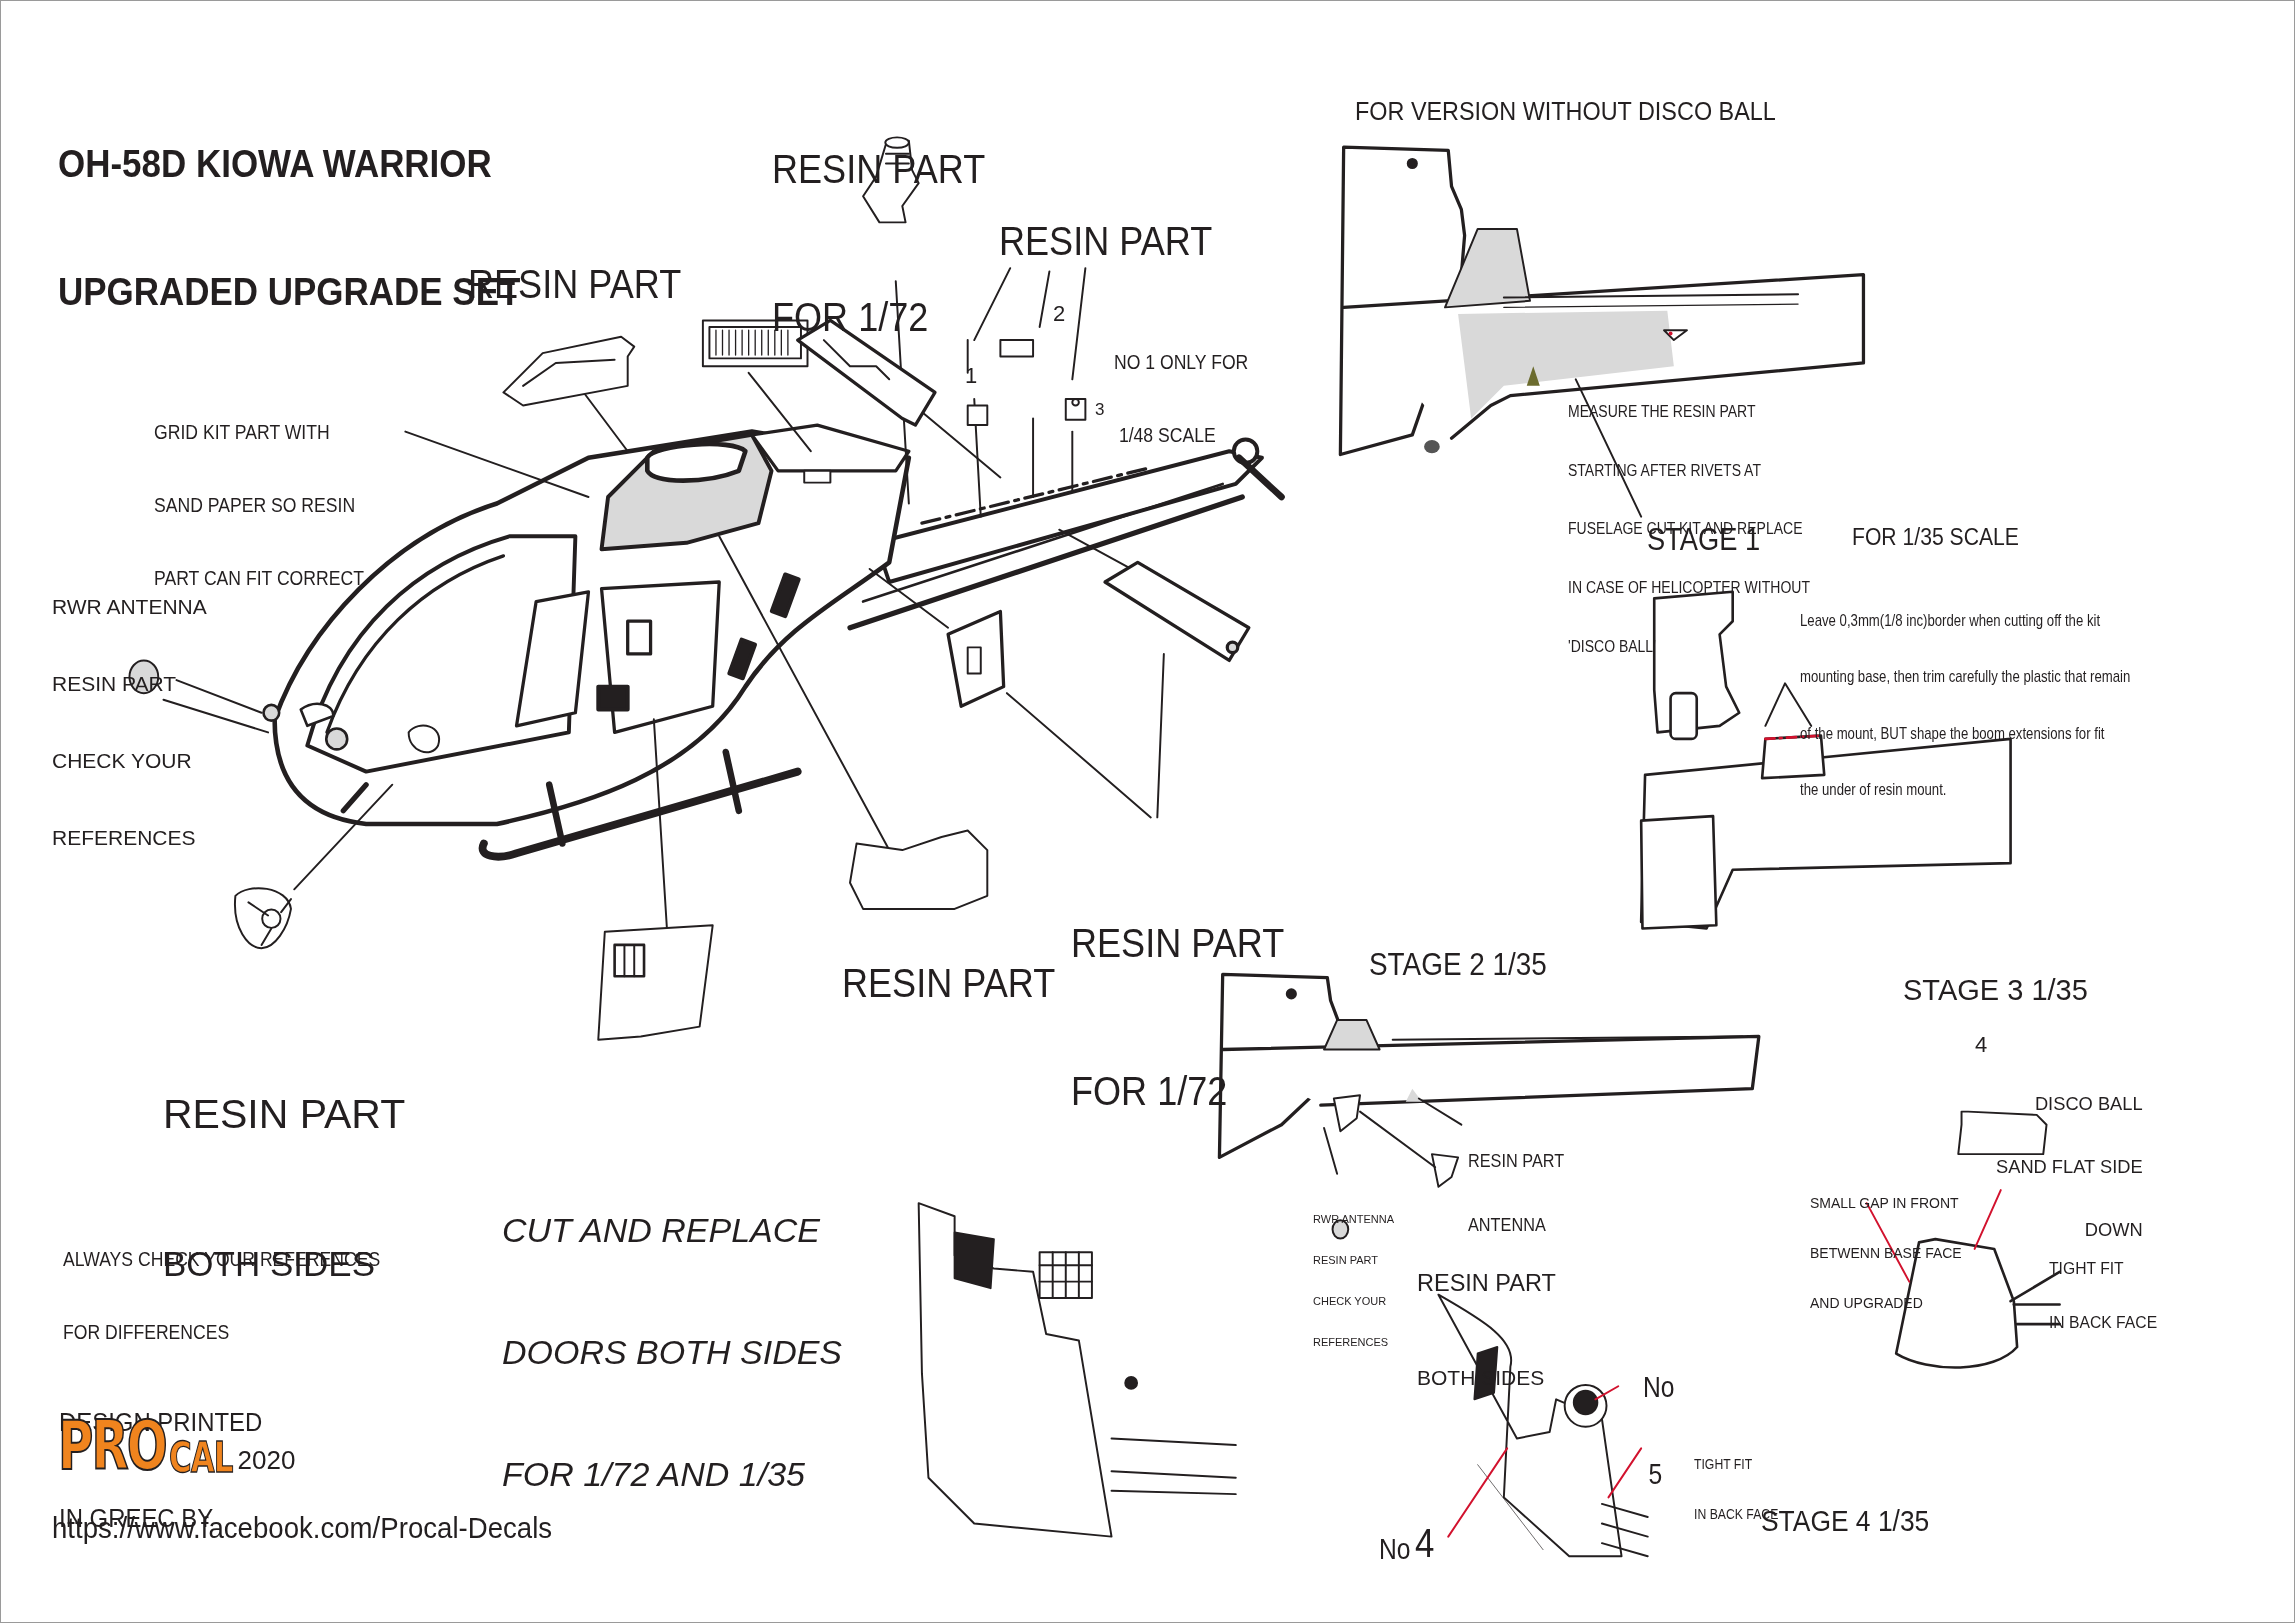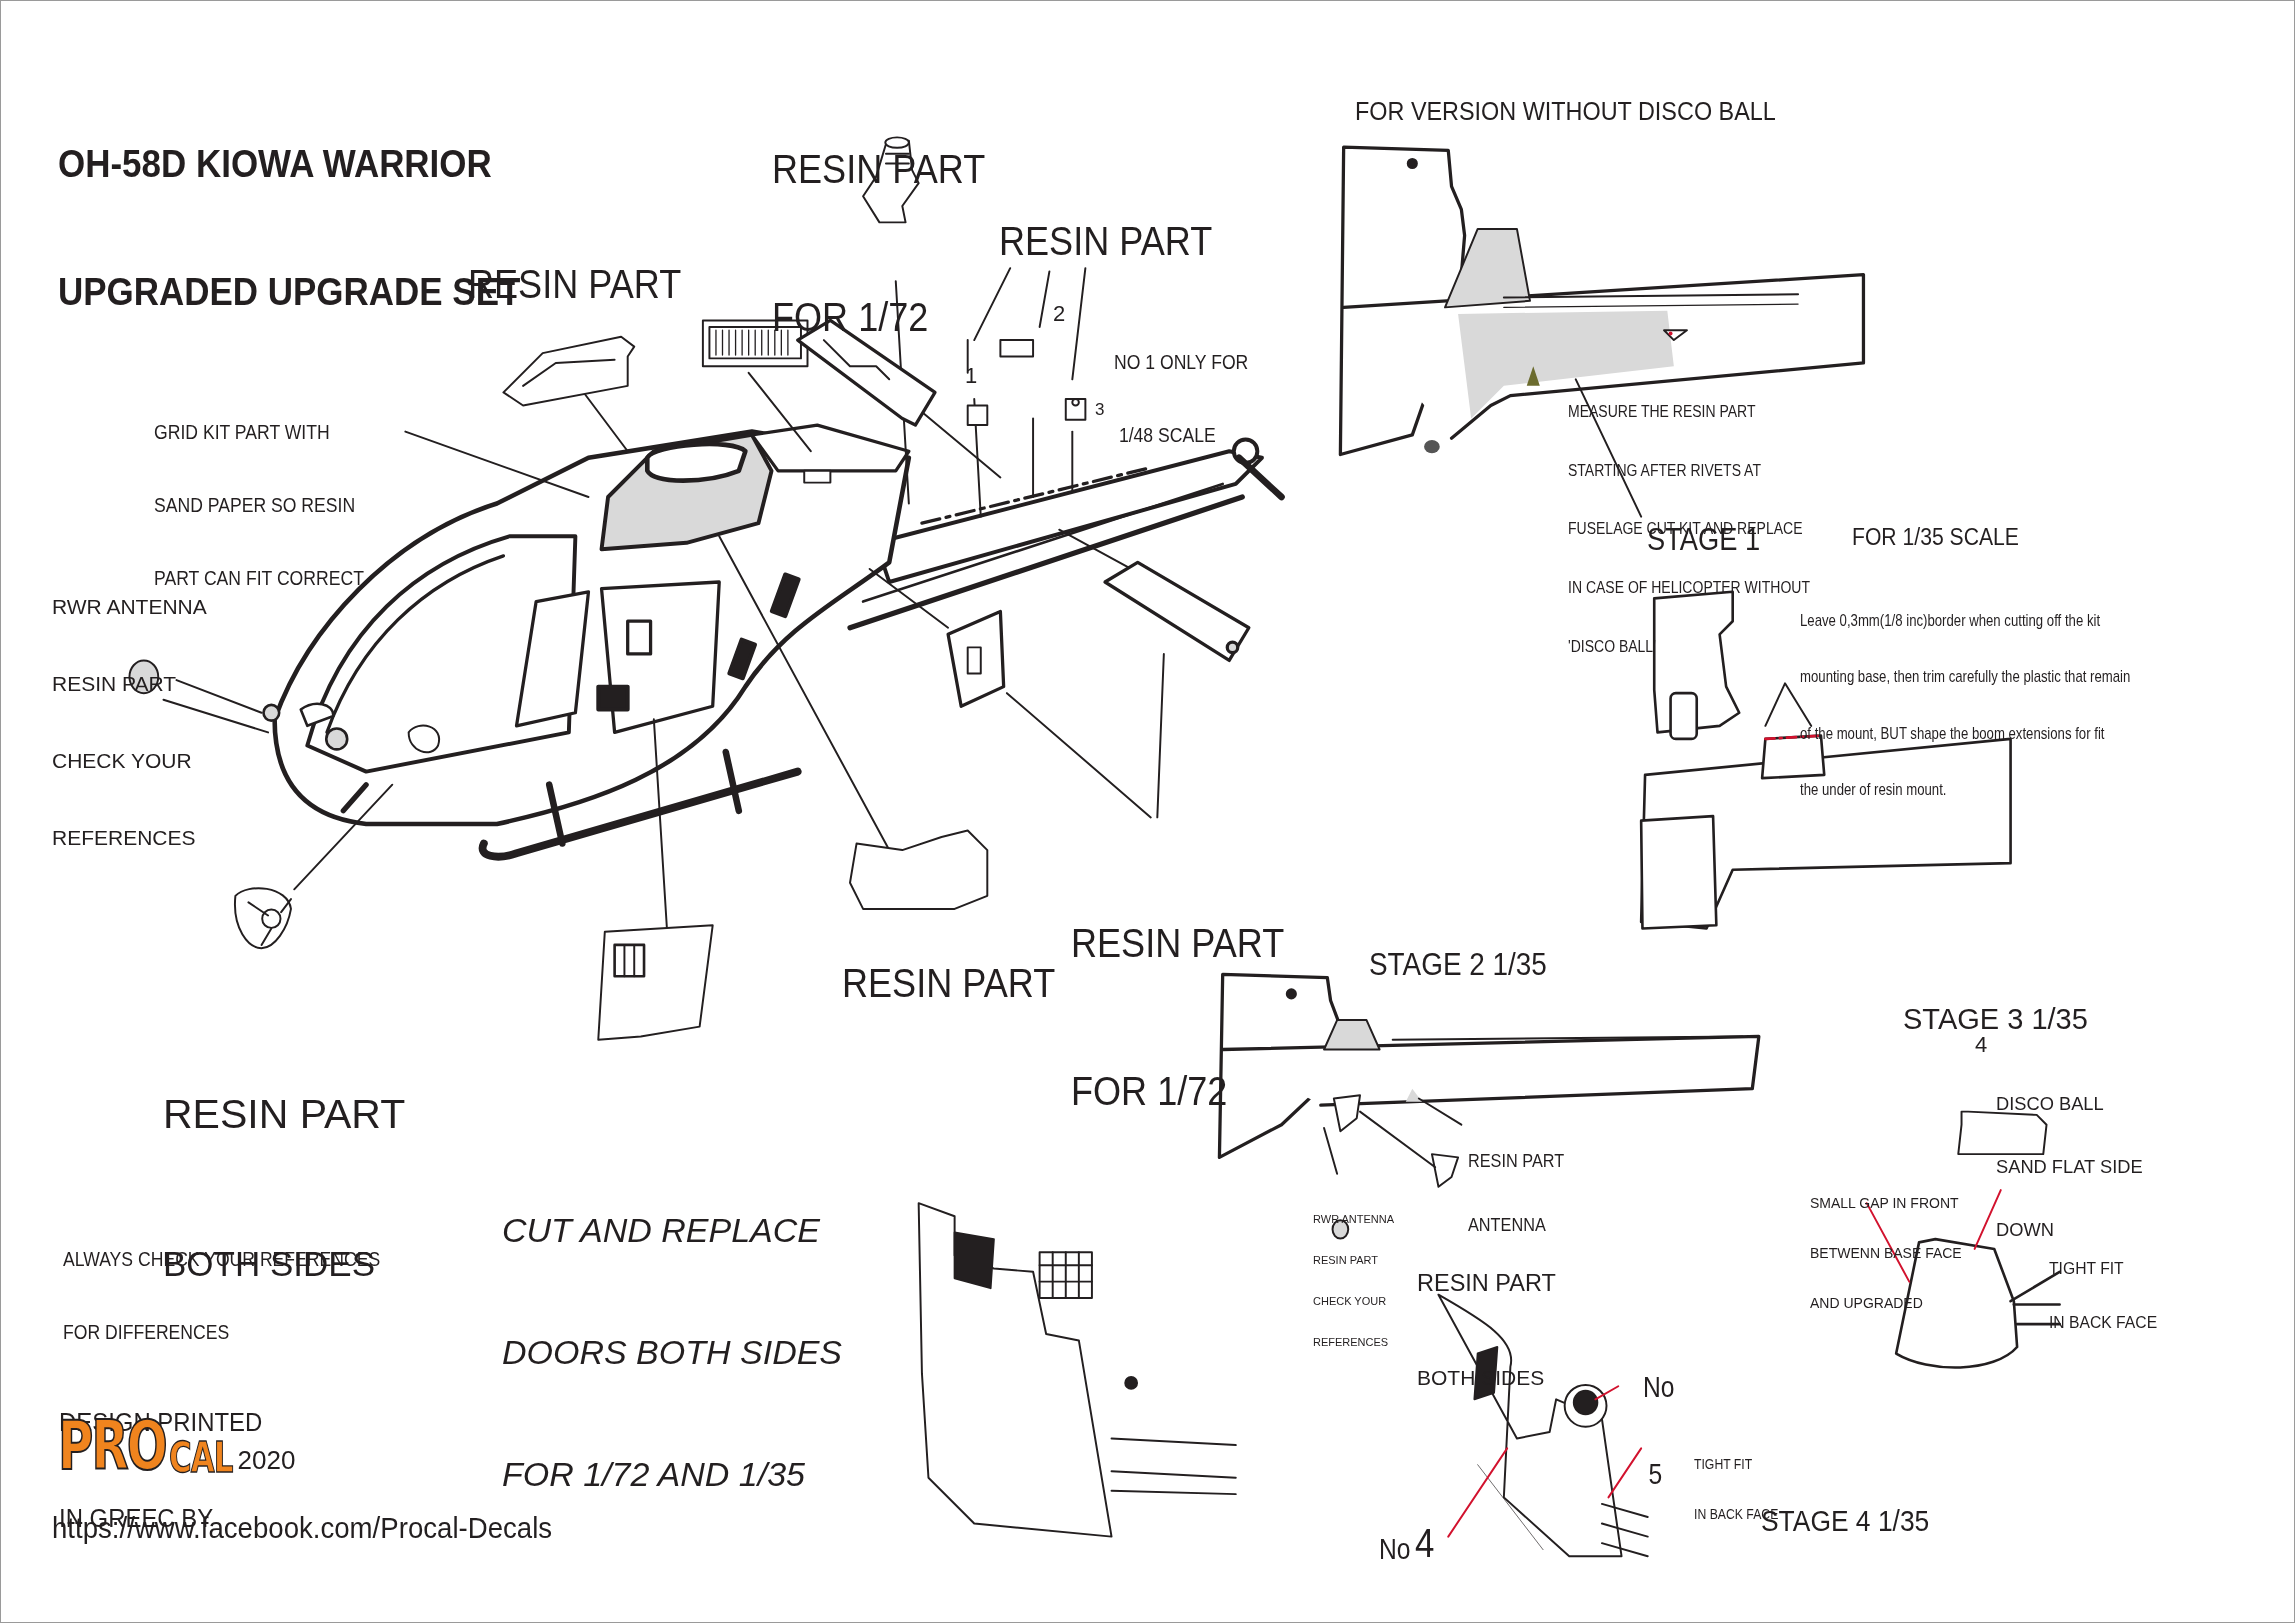--- a/index.html
+++ b/index.html
@@ -311,23 +311,23 @@
   <div>RWR ANTENNA</div>
   <div>RESIN PART</div>
   <div>CHECK YOUR</div>
   <div>REFERENCES</div>
 </div>
 <div class="t" style="left:1417px; top:1205px; font-size:23.5px; line-height:1.35;">
   <div>RESIN PART</div>
   <div style="font-size:21px;">BOTH SIDES</div>
 </div>
 
-<div class="t" style="left:1903px; top:1004px; font-size:29px;">STAGE 3 1/35</div>
+<div class="t" style="left:1903px; top:975px; font-size:29px;">STAGE 3 1/35</div>
 <div class="t" style="left:1975px; top:1033px; font-size:22px;">4</div>
-<div class="t" style="left:1996px; top:1051px; font-size:18.3px; line-height:1.15;">
+<div class="t" style="left:1996px; top:1051px; font-size:18.3px; line-height:1.15;text-align:right;">
   <div>DISCO BALL</div>
   <div>SAND FLAT SIDE</div>
   <div>DOWN</div>
 </div>
 <div class="t micro" style="left:1810px; top:1161px;">
   <div>SMALL GAP IN FRONT</div>
   <div>BETWENN BASE FACE</div>
   <div>AND UPGRADED</div>
 </div>
 <div class="t" style="left:2049px; top:1224px; font-size:15.7px; line-height:1.15;">

